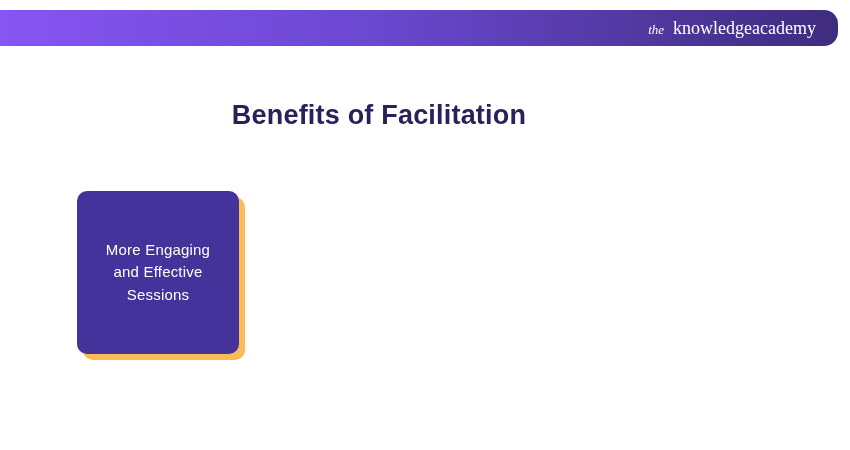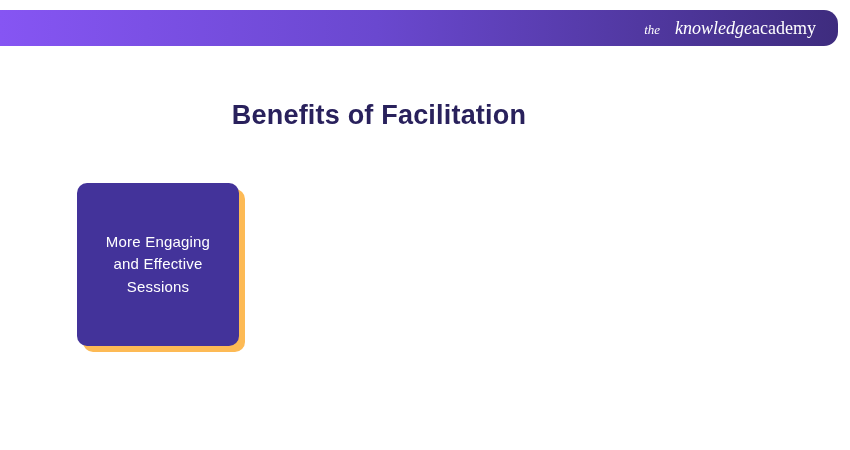--- a/index.html
+++ b/index.html
@@ -35,26 +35,25 @@
   .logo {
     color: #ffffff;
     font-family: "Liberation Serif", "DejaVu Serif", serif;
     font-size: 18px;
     white-space: nowrap;
     line-height: 1;
   }
   .logo .logo-the {
     font-style: italic;
     font-size: 13px;
-    margin-right: 15px;
+    margin-right: 9px;
     text-align: center;
   }
   .logo .logo-knowledge {
     font-weight: 400;
-    font-style: italic;
   }
   .logo .logo-academy {
     font-weight: 400;
   }
   
   .page-title {
     position: absolute;
     top: 100px;
     left: 0;
     width: 758px;
@@ -76,20 +75,21 @@
     width: 162px;
     height: 163px;
     background: #43339A;
     border-radius: 10px;
     box-shadow: 6px 6px 0 0 #FDBA55;
     display: flex;
     align-items: center;
     justify-content: center;
     box-sizing: border-box;
     padding: 28px;
+    margin-top: 8px;
   }
   .benefit-card .card-label {
     color: #ffffff;
     font-size: 15px;
     line-height: 1.47;
     letter-spacing: 0.2px;
     text-align: center;
     white-space: pre-line;
   }
 </style>

